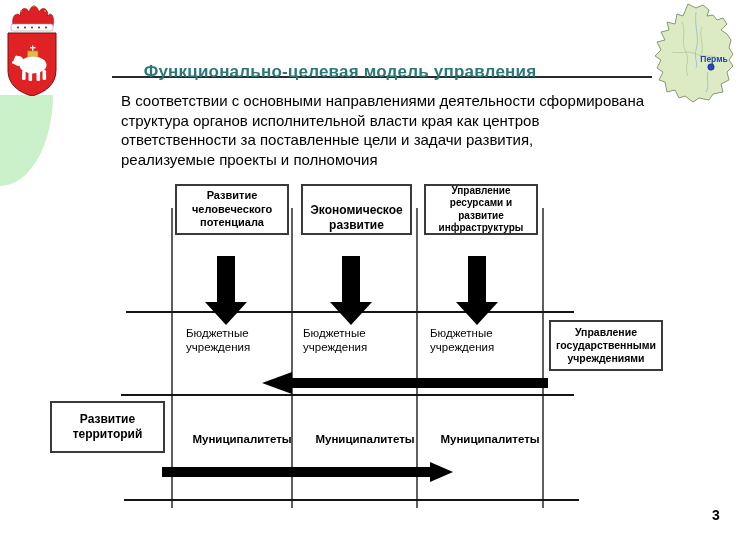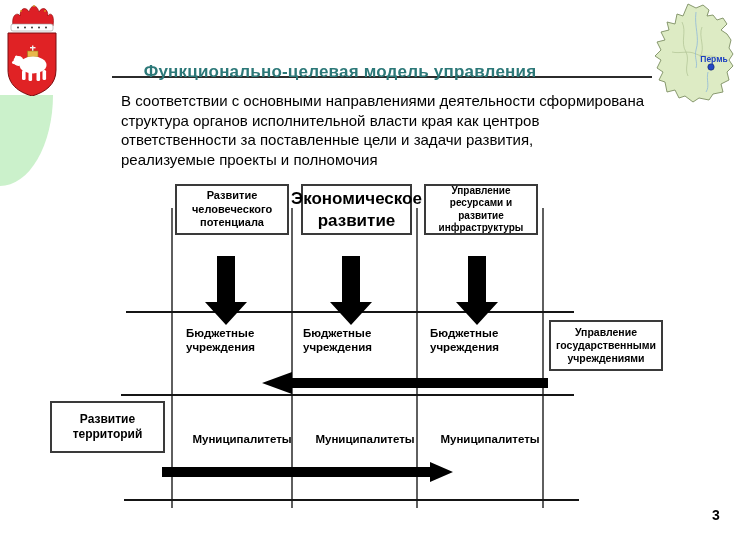--- a/index.html
+++ b/index.html
@@ -32,27 +32,27 @@
   .hl-2{left:121px; top:394px; width:453px;}
   .hl-3{left:124px; top:499px; width:455px;}
   
   .dbox{
     position:absolute; background:#fff; border:2px solid #3a3a3a; box-sizing:border-box;
     display:flex; align-items:center; justify-content:center; text-align:center;
     font-weight:bold; white-space:pre-line; z-index:4; line-height:1.25;
   }
   .top-box{top:184px; height:51px; font-size:11px;}
   .tb-1{left:175px; width:114px;}
-  .tb-2{left:301px; width:111px; font-size:17px;}
+  .tb-2{left:301px; width:111px; font-size:12px;align-items:flex-end;}
   .tb-3{left:424px; width:114px; font-size:10px;}
   .gov-box{left:549px; top:320px; width:114px; height:51px; font-size:10.5px; border-width:2px;}
   .territory-box{left:50px; top:401px; width:115px; height:52px; font-size:12px;}
   
   .cell-label{
-    position:absolute; top:326px; font-weight:bold; font-size:11.5px; line-height:14px;
+    position:absolute; top:326px; font-weight:normal; font-size:11.5px; line-height:14px;
     white-space:pre-line; z-index:3;
   }
   .cl-1{left:186px;} .cl-2{left:303px;} .cl-3{left:430px;}
   .muni-label{
     position:absolute; top:433px; font-weight:bold; font-size:11.5px; text-align:center; z-index:3;margin-left:10px;
   }
   .ml-1{left:172px; width:120px;} .ml-2{left:294px; width:122px;} .ml-3{left:418px; width:124px;}
   
   .arrow{position:absolute; z-index:5;}
   .da-1{left:203px; top:256px;} .da-2{left:328px; top:256px;} .da-3{left:454px; top:256px;}

